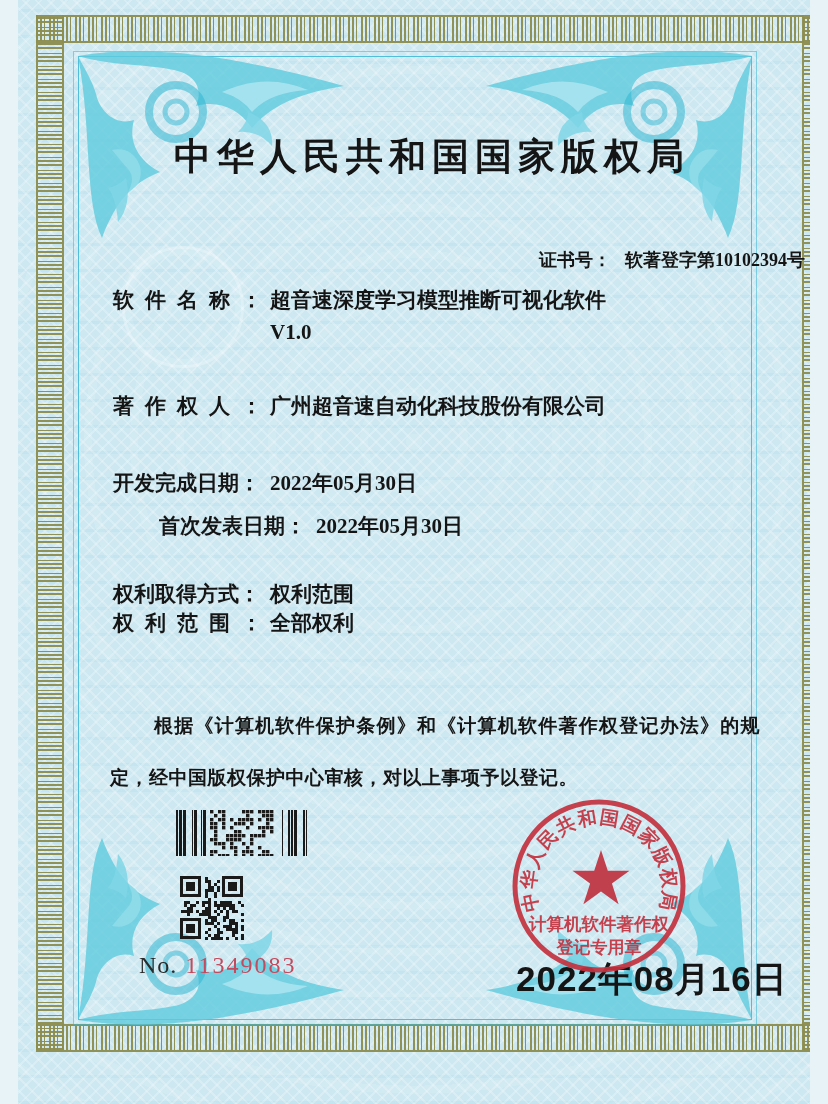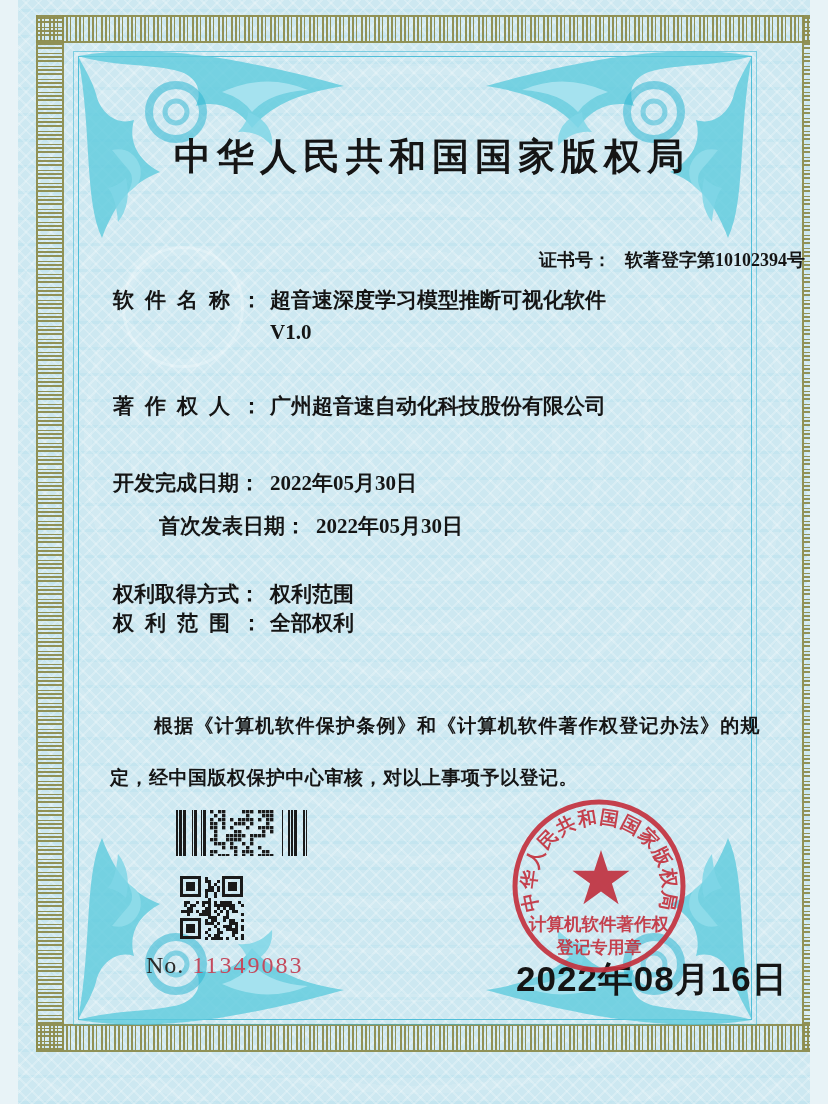--- a/index.html
+++ b/index.html
@@ -62,21 +62,21 @@
   .lab.sp2{letter-spacing:24px;}
   .val2{position:absolute;left:252px;font-size:21px;font-weight:700;}
   .statement{
     position:absolute;left:92px;top:700px;width:650px;
     font-size:19px;font-weight:600;line-height:52px;
     text-align:justify;text-indent:44px;letter-spacing:.5px;
   }
   
   .barcode{position:absolute;left:158px;top:810px;}
   .qrcode{position:absolute;left:162px;top:876px;}
-  .serial{position:absolute;left:128px;top:952px;font-size:24px;white-space:nowrap;}
+  .serial{position:absolute;left:121px;top:952px;font-size:24px;white-space:nowrap;}
   .serial .pre{color:#2a2a2a;letter-spacing:1px;}
   .serial .no{color:#c44a5d;letter-spacing:2px;margin-left:8px;}
   
   .issuedate{position:absolute;left:498px;top:956px;font-size:35px;font-weight:700;letter-spacing:1px;font-family:"Liberation Sans","DejaVu Sans",sans-serif;}
   .seal{position:absolute;left:479px;top:784px;width:204px;height:204px;opacity:.92;}
   .seal text{font-weight:700;}
 </style>
 </head>
 <body>
 

